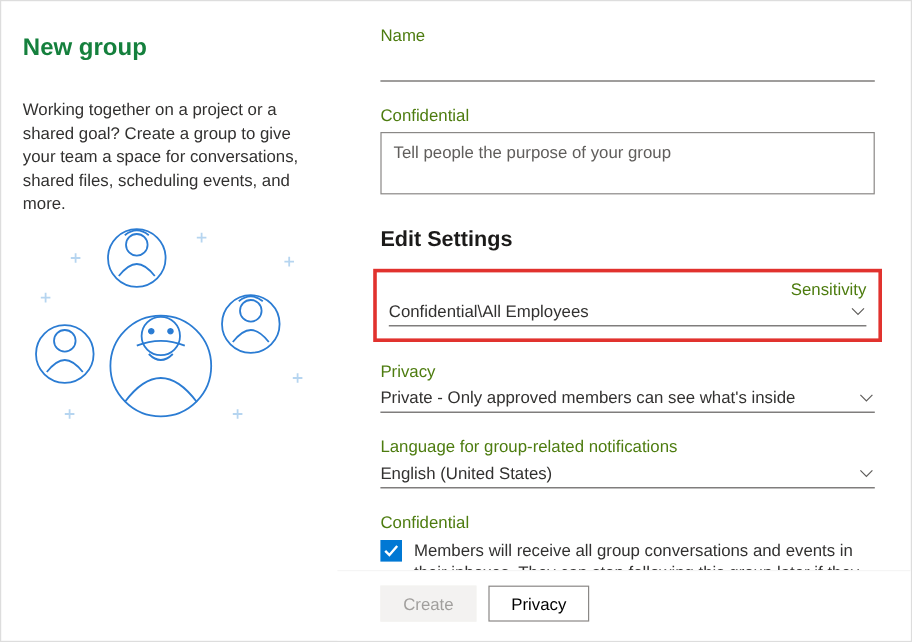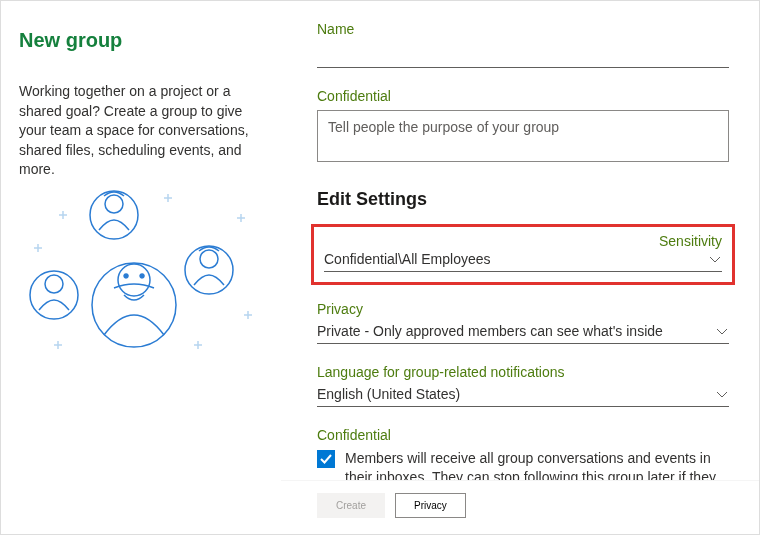--- a/index.html
+++ b/index.html
@@ -124,21 +124,21 @@
       left: 0;
       right: 0;
       padding: 12px 30px 16px 36px;
       display: flex;
       gap: 10px;
       background: #fff;
       border-top: 1px solid rgba(0,0,0,0.04);
     }
     .btn {
       padding: 6px 18px;
-      font-size: 10px;
+      font-size: 14px;
       font-family: inherit;
       border: 1px solid #8a8886;
       background: #fff;
       cursor: pointer;
     }
     .btn-disabled {
       background: #f3f2f1;
       color: #a19f9d;
       border-color: #f3f2f1;
       cursor: not-allowed;

